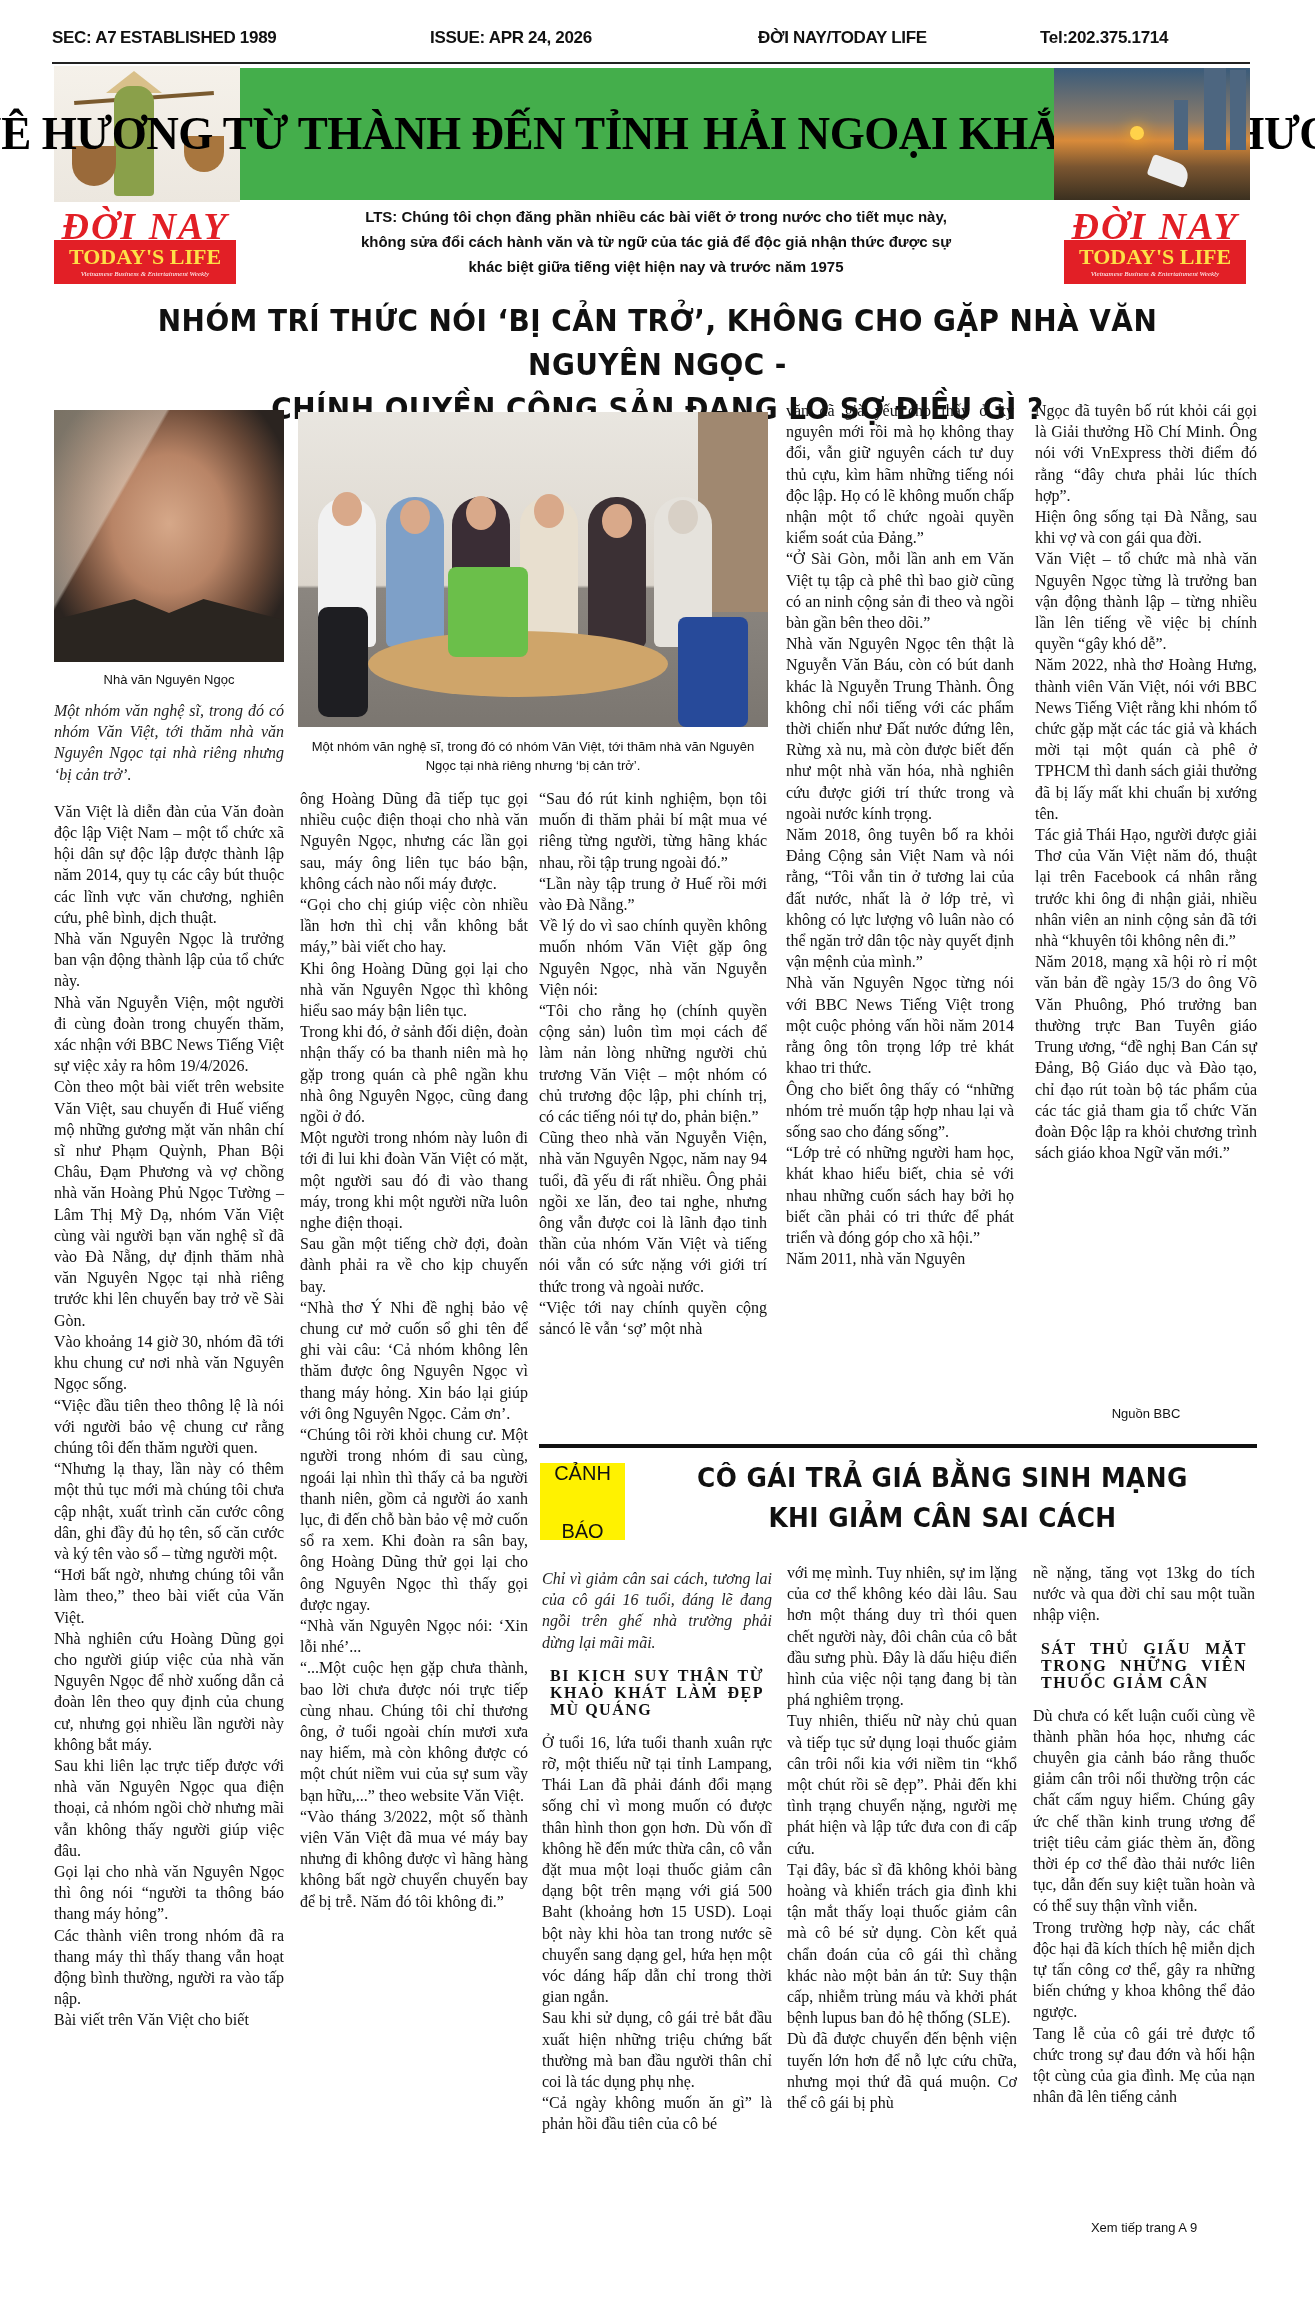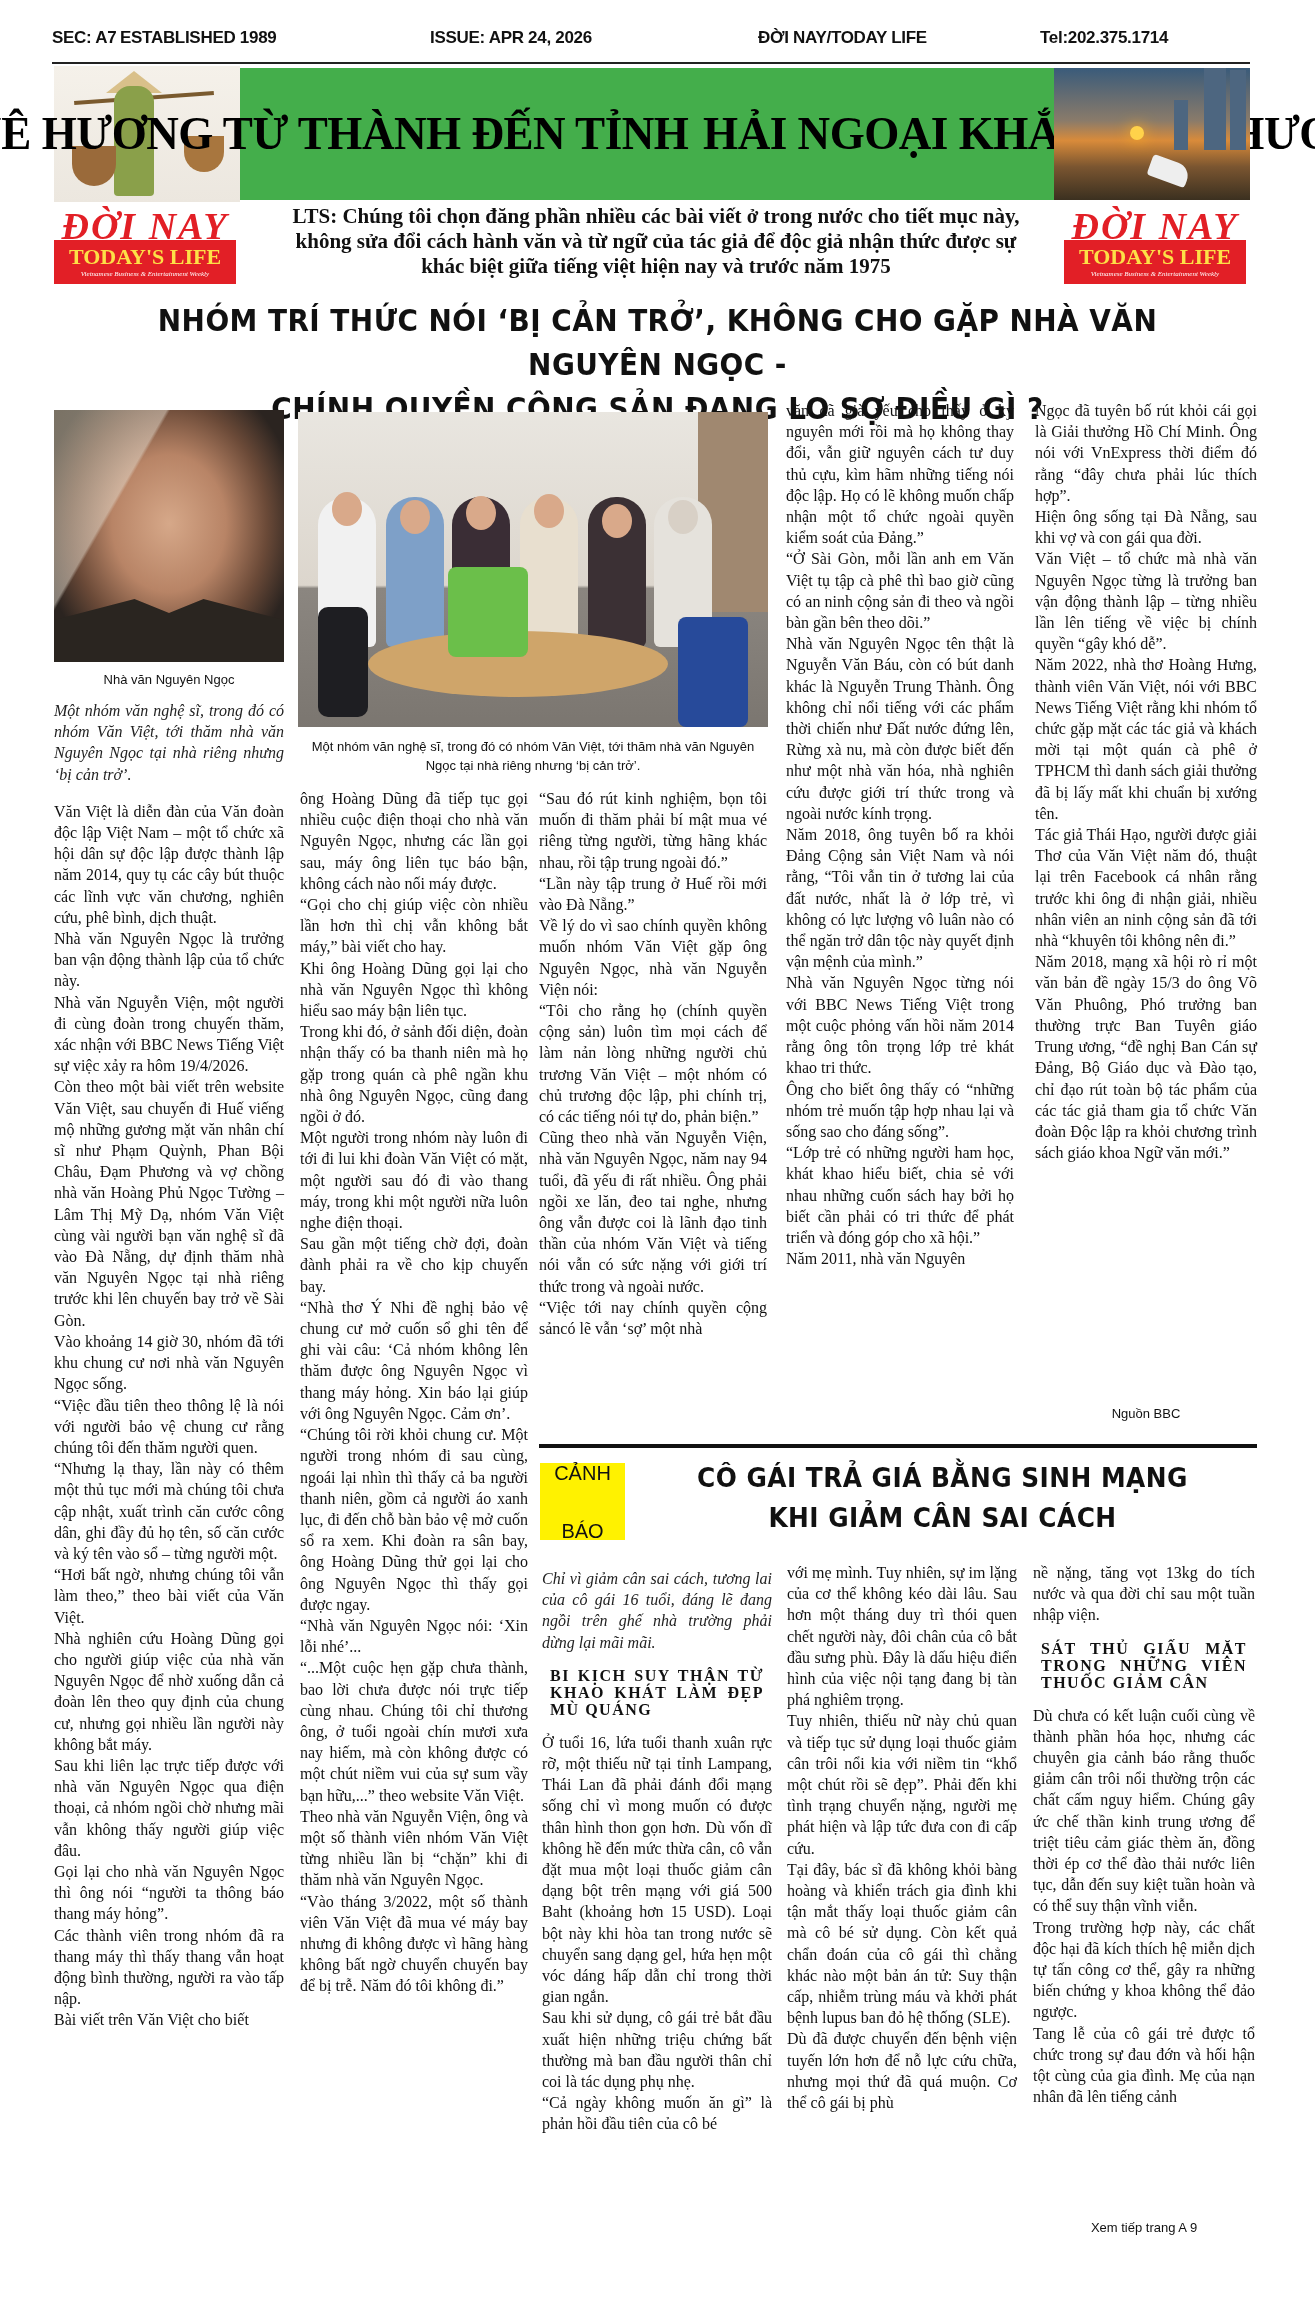--- a/index.html
+++ b/index.html
@@ -17,21 +17,21 @@
   .banner-mid div { font-family: "Liberation Serif", serif; font-weight: bold; font-size: 46px; line-height: 46px; color: #000; letter-spacing: -0.5px; transform: scaleX(0.98); white-space: nowrap; }
   .banner-right { position: absolute; top: 68px; left: 1054px; width: 196px; height: 132px; background: linear-gradient(180deg,#3a5b7a 0%,#8a7b6a 40%,#d98b3a 55%,#7a5530 75%,#3b3020 100%); overflow:hidden; }
   .banner-right .tower { position:absolute; bottom:50px; background:#4d6680; }
   .banner-right .sun { position:absolute; left:76px; top:58px; width:14px; height:14px; background:#ffd24a; border-radius:50%; box-shadow:0 0 16px #ffb020; }
   .banner-right .boat { position:absolute; left:95px; top:92px; width:40px; height:22px; background:#eee; border-radius:4px 14px 4px 4px; transform: rotate(20deg); }
   .logo { position: absolute; width: 182px; height: 80px; }
   .logo .top { position:absolute; top:0; left:0; right:0; height:36px; font-family: "Liberation Serif", serif; font-style: italic; font-weight: bold; color: #e21f26; font-size: 38px; line-height: 44px; text-align:center; letter-spacing: 2px; }
   .logo .bot { position:absolute; top:36px; left:0; right:0; height:44px; background: #e21f26; }
   .logo .bot .t1 { position:absolute; top:4px; left:0; right:0; text-align:center; color:#fde047; font-weight:bold; font-size:22px; font-family: "Liberation Serif", serif; }
   .logo .bot .t2 { position:absolute; top:30px; left:0; right:0; text-align:center; color:#fff; font-style:italic; font-size:7px; font-family: "Liberation Serif", serif; }
-  .lts { position: absolute; top: 204px; left: 258px; width: 796px; text-align: center; font-family: Liberation Serif, serif; font-weight: bold; font-size: 21px; line-height: 25px; }
+  .lts { position: absolute; top: 204px; left: 258px; width: 796px; text-align: center; font-family: Liberation Sans, sans-serif; font-weight: bold; font-size: 15px; line-height: 25px; }
   .headline1 { position: absolute; top: 298px; left: 40px; width: 1235px; text-align: center; font-family: "DejaVu Sans", sans-serif; font-weight: bold; font-size: 31px; line-height: 44px; letter-spacing: 0.5px; transform: scaleX(0.9); transform-origin: center; }
   .photo1 { position: absolute; top: 410px; left: 54px; width: 230px; height: 252px; background: radial-gradient(ellipse at 50% 45%, #d6a889 0%, #b88466 35%, #6b4a38 60%, #2b2420 80%); }
   .photo1 .bg { position:absolute; inset:0; background: linear-gradient(120deg, #c8bfa8 0%, #e4ddd0 30%, transparent 31%); opacity:0.5; }
   .photo1 .suit { position:absolute; bottom:0; left:0; right:0; height:70px; background:#2a2520; clip-path: polygon(0 40%,35% 10%,50% 30%,65% 10%,100% 40%,100% 100%,0 100%); }
   .cap1 { position: absolute; top: 672px; left: 54px; width: 230px; text-align: center; font-family: "Liberation Sans", sans-serif; font-size: 13px; }
   .photo-group { position: absolute; top: 412px; left: 298px; width: 470px; height: 315px; background: linear-gradient(180deg,#e9e6e0 0%,#dcd6cd 55%,#8b8680 56%,#7b7670 100%); overflow:hidden; }
   .photo-group .person { position:absolute; bottom:80px; width:58px; height:150px; border-radius:28px 28px 6px 6px; }
   .photo-group .head { position:absolute; width:30px; height:34px; border-radius:50%; background:#d9a98a; }
   .photo-group .table { position:absolute; left:70px; bottom:30px; width:300px; height:66px; border-radius:50%; background:#cfa56a; }
   .cap2 { position: absolute; top: 737px; left: 298px; width: 470px; text-align: center; font-family: "Liberation Sans", sans-serif; font-size: 13px; line-height: 19px; }
@@ -159,21 +159,20 @@
       <p>ông Hoàng Dũng đã tiếp tục gọi nhiều cuộc điện thoại cho nhà văn Nguyên Ngọc, nhưng các lần gọi sau, máy ông liên tục báo bận, không cách nào nối máy được.</p>
       <p>“Gọi cho chị giúp việc còn nhiều lần hơn thì chị vẫn không bắt máy,” bài viết cho hay.</p>
       <p>Khi ông Hoàng Dũng gọi lại cho nhà văn Nguyên Ngọc thì không hiểu sao máy bận liên tục.</p>
       <p>Trong khi đó, ở sảnh đối diện, đoàn nhận thấy có ba thanh niên mà họ gặp trong quán cà phê ngần khu nhà ông Nguyên Ngọc, cũng đang ngồi ở đó.</p>
       <p>Một người trong nhóm này luôn đi tới đi lui khi đoàn Văn Việt có mặt, một người sau đó đi vào thang máy, trong khi một người nữa luôn nghe điện thoại.</p>
       <p>Sau gần một tiếng chờ đợi, đoàn đành phải ra về cho kịp chuyến bay.</p>
       <p>“Nhà thơ Ý Nhi đề nghị bảo vệ chung cư mở cuốn sổ ghi tên để ghi vài câu: ‘Cả nhóm không lên thăm được ông Nguyên Ngọc vì thang máy hỏng. Xin báo lại giúp với ông Nguyên Ngọc. Cảm ơn’.</p>
       <p>“Chúng tôi rời khỏi chung cư. Một người trong nhóm đi sau cùng, ngoái lại nhìn thì thấy cả ba người thanh niên, gồm cả người áo xanh lục, đi đến chỗ bàn bảo vệ mở cuốn sổ ra xem. Khi đoàn ra sân bay, ông Hoàng Dũng thử gọi lại cho ông Nguyên Ngọc thì thấy gọi được ngay.</p>
       <p>“Nhà văn Nguyên Ngọc nói: ‘Xin lỗi nhé’...</p>
       <p>“...Một cuộc hẹn gặp chưa thành, bao lời chưa được nói trực tiếp cùng nhau. Chúng tôi chỉ thương ông, ở tuổi ngoài chín mươi xưa nay hiếm, mà còn không được có một chút niềm vui của sự sum vầy bạn hữu,...” theo website Văn Việt.</p>
-      <p>Theo nhà văn Nguyễn Viện, ông và một số thành viên nhóm Văn Việt từng nhiều lần bị “chặn” khi đi thăm nhà văn Nguyên Ngọc.</p>
       <p>“Vào tháng 3/2022, một số thành viên Văn Việt đã mua vé máy bay nhưng đi không được vì hãng hàng không bất ngờ chuyển chuyến bay để bị trễ. Năm đó tôi không đi.”</p>
     </div>
   </div>
 <div class="col c3">
     <div id="a1c3">
       <p>“Sau đó rút kinh nghiệm, bọn tôi muốn đi thăm phải bí mật mua vé riêng từng người, từng hãng khác nhau, rồi tập trung ngoài đó.”</p>
       <p>“Lần này tập trung ở Huế rồi mới vào Đà Nẵng.”</p>
       <p>Về lý do vì sao chính quyền không muốn nhóm Văn Việt gặp ông Nguyên Ngọc, nhà văn Nguyễn Viện nói:</p>
       <p>“Tôi cho rằng họ (chính quyền cộng sản) luôn tìm mọi cách để làm nản lòng những người chủ trương Văn Việt – một nhóm có chủ trương độc lập, phi chính trị, có các tiếng nói tự do, phản biện.”</p>
       <p>Cũng theo nhà văn Nguyễn Viện, nhà văn Nguyên Ngọc, năm nay 94 tuổi, đã yếu đi rất nhiều. Ông phải ngồi xe lăn, đeo tai nghe, nhưng ông vẫn được coi là lãnh đạo tinh thần của nhóm Văn Việt và tiếng nói vẫn có sức nặng với giới trí thức trong và ngoài nước.</p>

